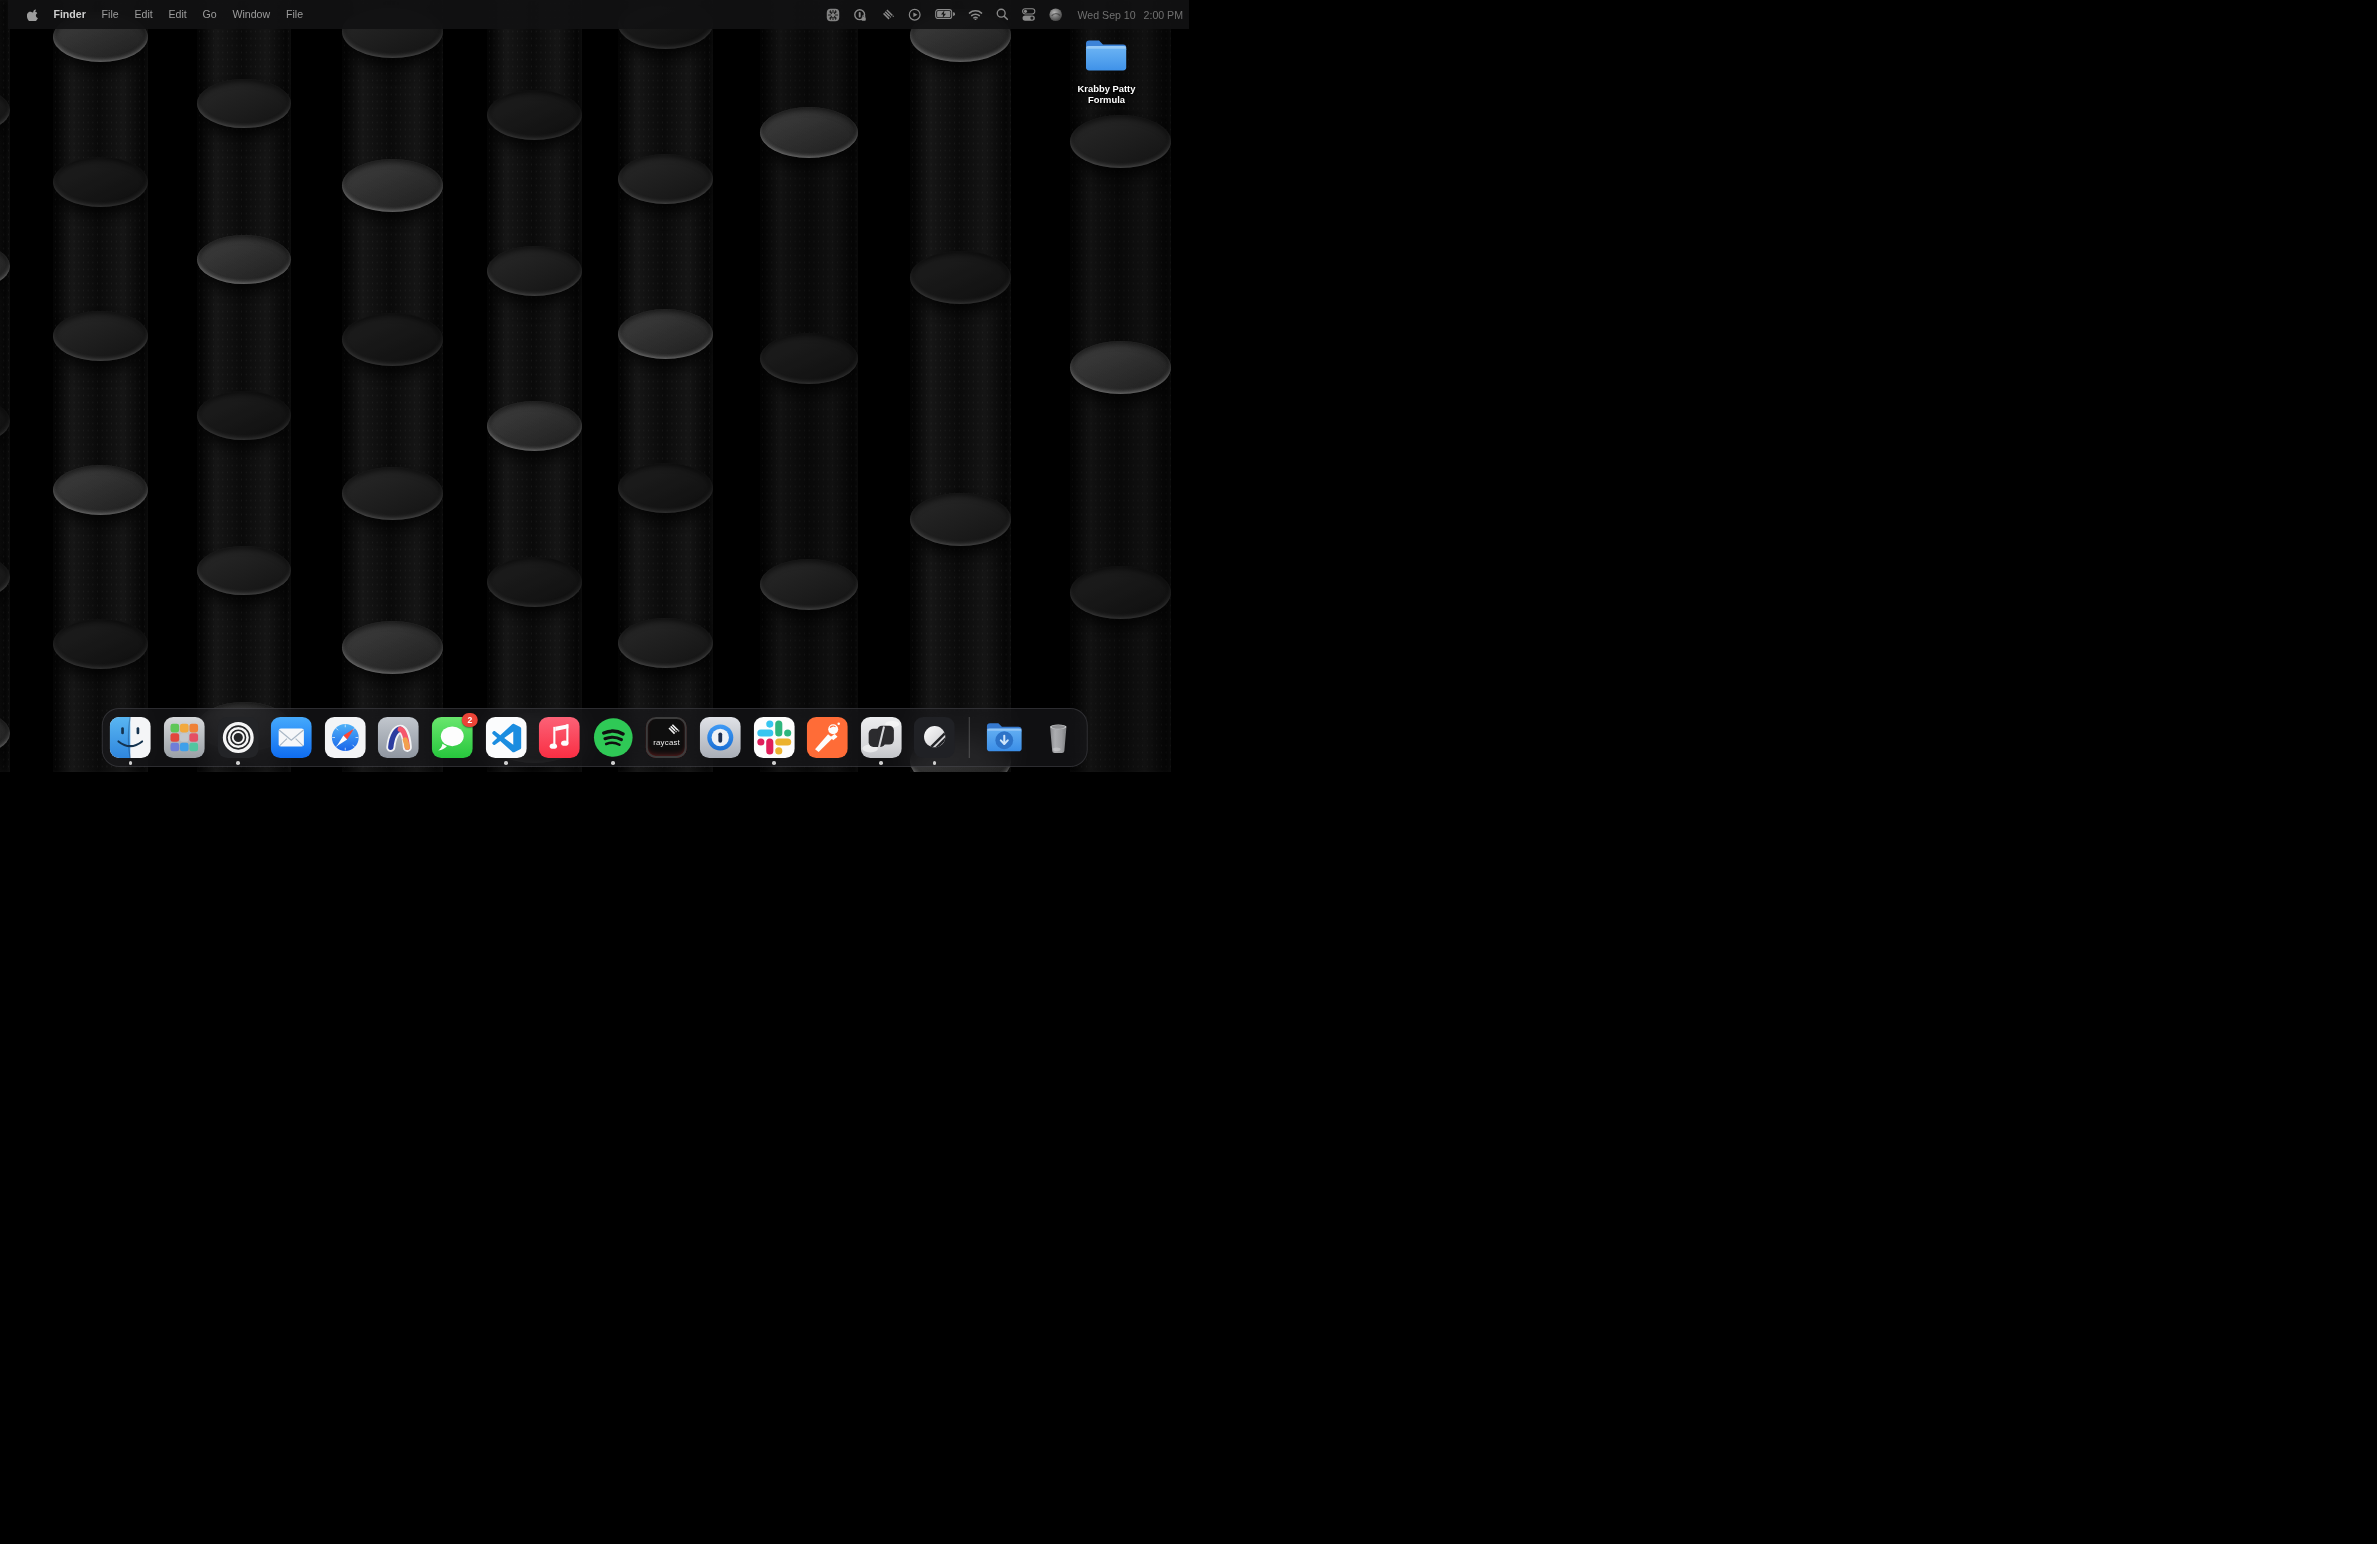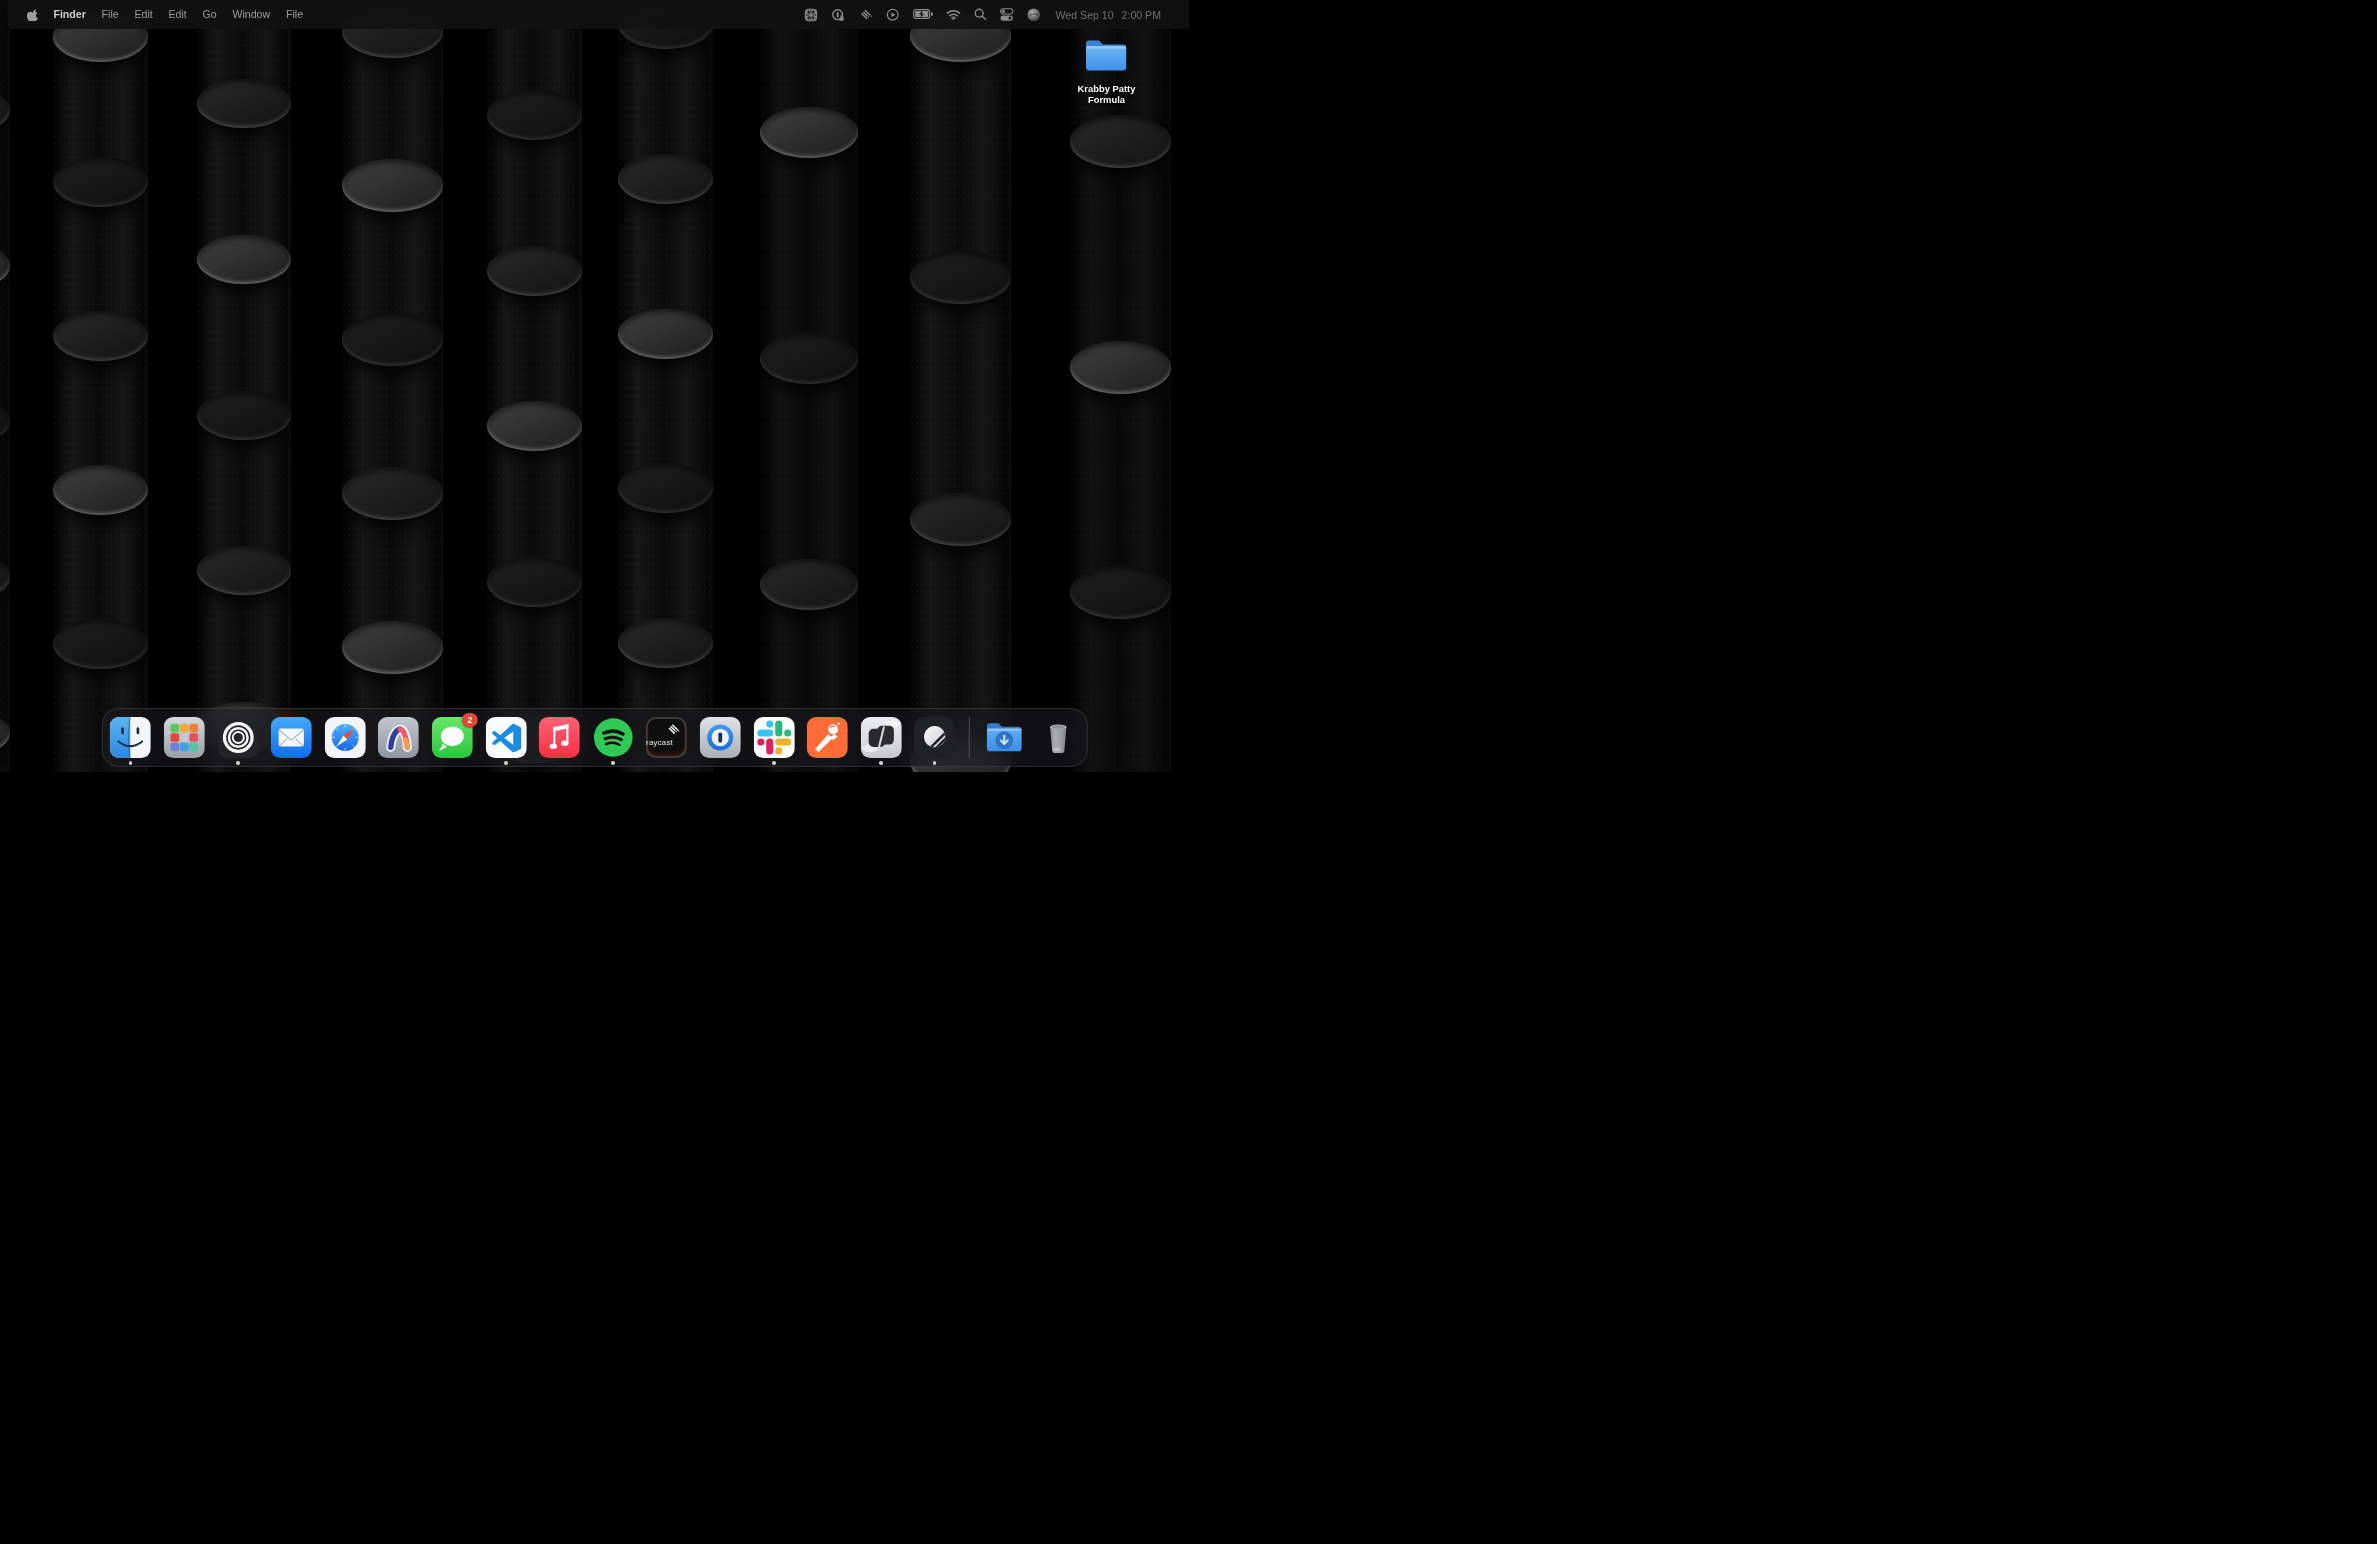--- a/index.html
+++ b/index.html
@@ -21,21 +21,21 @@
   .cyl-top.bright{filter:brightness(1.55);}
   .cyl-top.dark{filter:brightness(0.75);}
 
   
   #menubar{position:absolute;top:0;left:8px;right:0;height:29px;display:flex;align-items:center;
       justify-content:space-between;background:rgba(17,17,18,0.92);z-index:50;}
   .mb-left{display:flex;align-items:center;}
   .apple{display:flex;margin:0 4.7px 0 15.7px;padding:0 3.1px;}
   .mi{color:#9c9c9c;font-size:10.6px;padding:0 7.9px;line-height:29px;white-space:nowrap;}
   .mi.bold{color:#cfcfcf;font-weight:700;}
-  .mb-right{display:flex;align-items:center;gap:13.4px;padding-right:28px;}
+  .mb-right{display:flex;align-items:center;gap:13.4px;padding-right:6px;}
   .sicon{display:flex;align-items:center;}
   .mb-date{color:#707070;font-size:10.6px;margin-left:1.6px;}
   .mb-time{color:#707070;font-size:10.6px;margin-left:-5.5px;}
 
   
   #desktop-folder{position:absolute;left:1064px;top:35px;width:85px;text-align:center;z-index:10;cursor:default;}
   #desktop-folder .flabel{margin-top:3.9px;font-size:9.4px;font-weight:700;color:#fff;line-height:11px;
       text-shadow:0 0.8px 2.4px rgba(0,0,0,0.9),0 0 1.6px rgba(0,0,0,0.6);}
 
   
@@ -51,21 +51,21 @@
   .badge{position:absolute;top:-3.9px;right:-5.5px;min-width:13.4px;height:13.4px;border-radius:7px;
       background:#ec4437;color:#fff;font-size:8.6px;font-weight:700;display:flex;align-items:center;
       justify-content:center;padding:0 1.6px;box-shadow:0 0.8px 1.6px rgba(0,0,0,0.5);}
   .dock-sep{width:0.8px;height:41px;background:rgba(255,255,255,0.22);margin:0 1.6px;flex:0 0 auto;}
 
   
   .raycast-ic{width:41px;height:41px;border-radius:10.2px;background:#0e0e0e;position:relative;overflow:hidden;
       box-shadow:inset 0 0 0 2px #3c3c3c,inset 0 -5.5px 7px -4.7px rgba(255,60,60,0.6),
                  inset 3.9px 0 5.5px -4.7px rgba(255,80,80,0.5),inset -3.9px 0 5.5px -4.7px rgba(255,80,80,0.5);}
   .raycast-ic .rlogo{position:absolute;top:5.5px;left:20.4px;}
-  .raycast-ic .rtext{position:absolute;top:21px;left:0;right:0;color:#ececec;
+  .raycast-ic .rtext{position:absolute;top:21px;left:0;right:0;text-align:center;color:#ececec;
       font-size:7.9px;letter-spacing:0.2px;}
 </style>
 </head>
 <body>
 
 <div id="screen">
 
   <div id="wallpaper">
       <div class="cyl-col" style="left: -83px; width: 93px;">
         <div class="cyl-body"></div>

